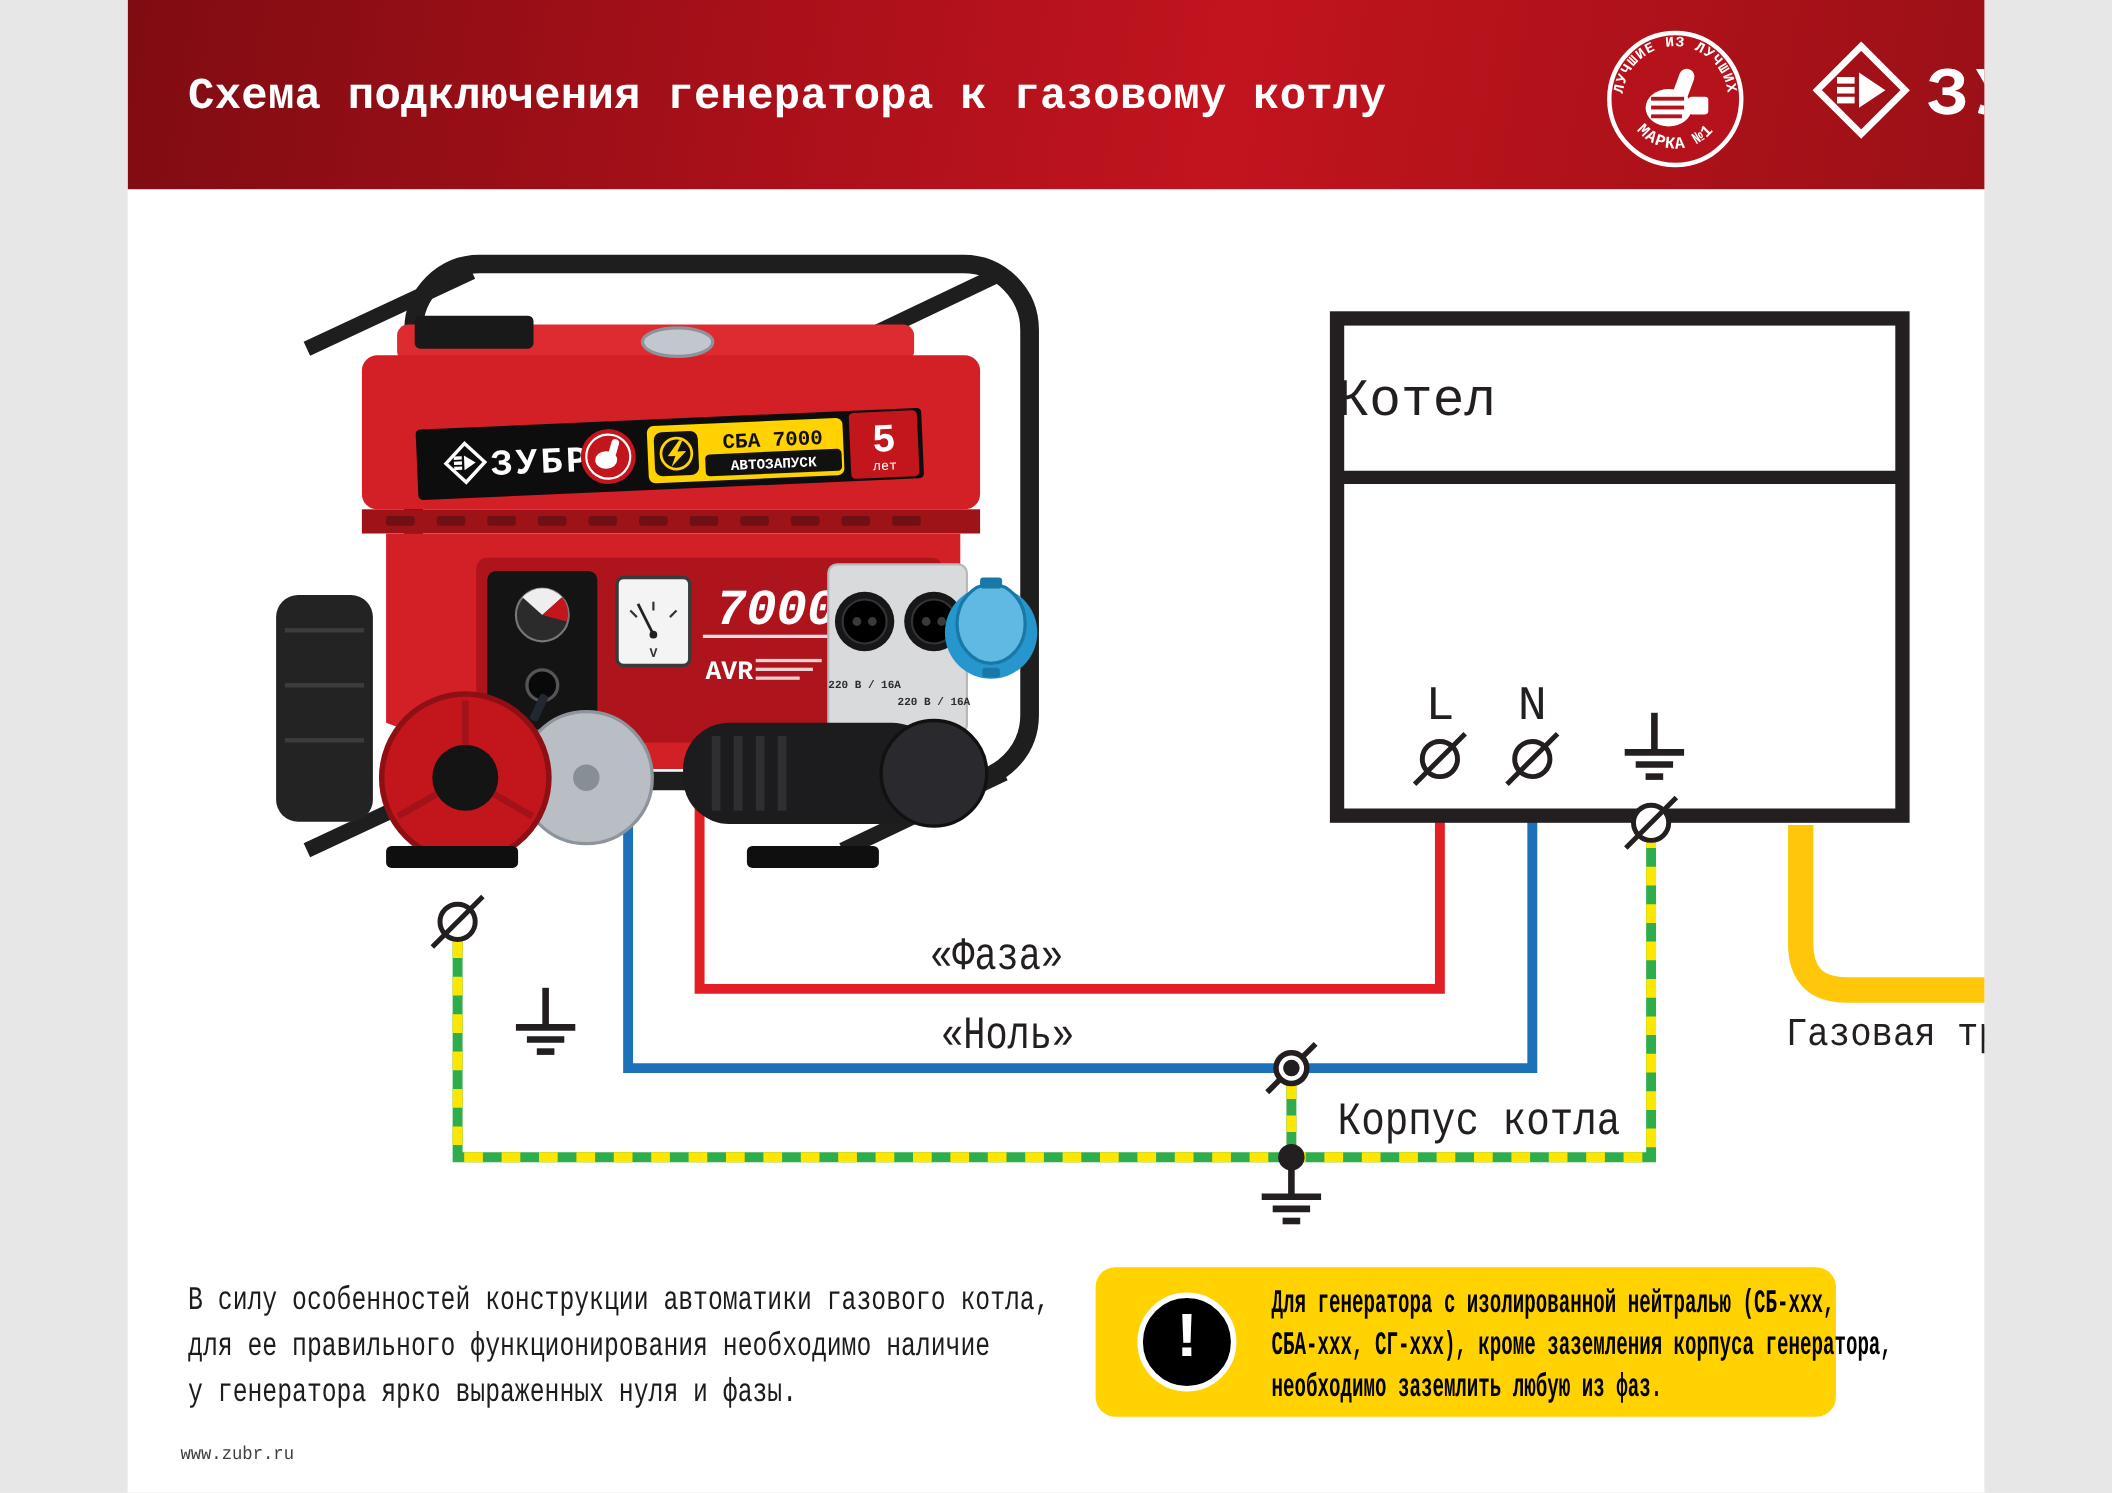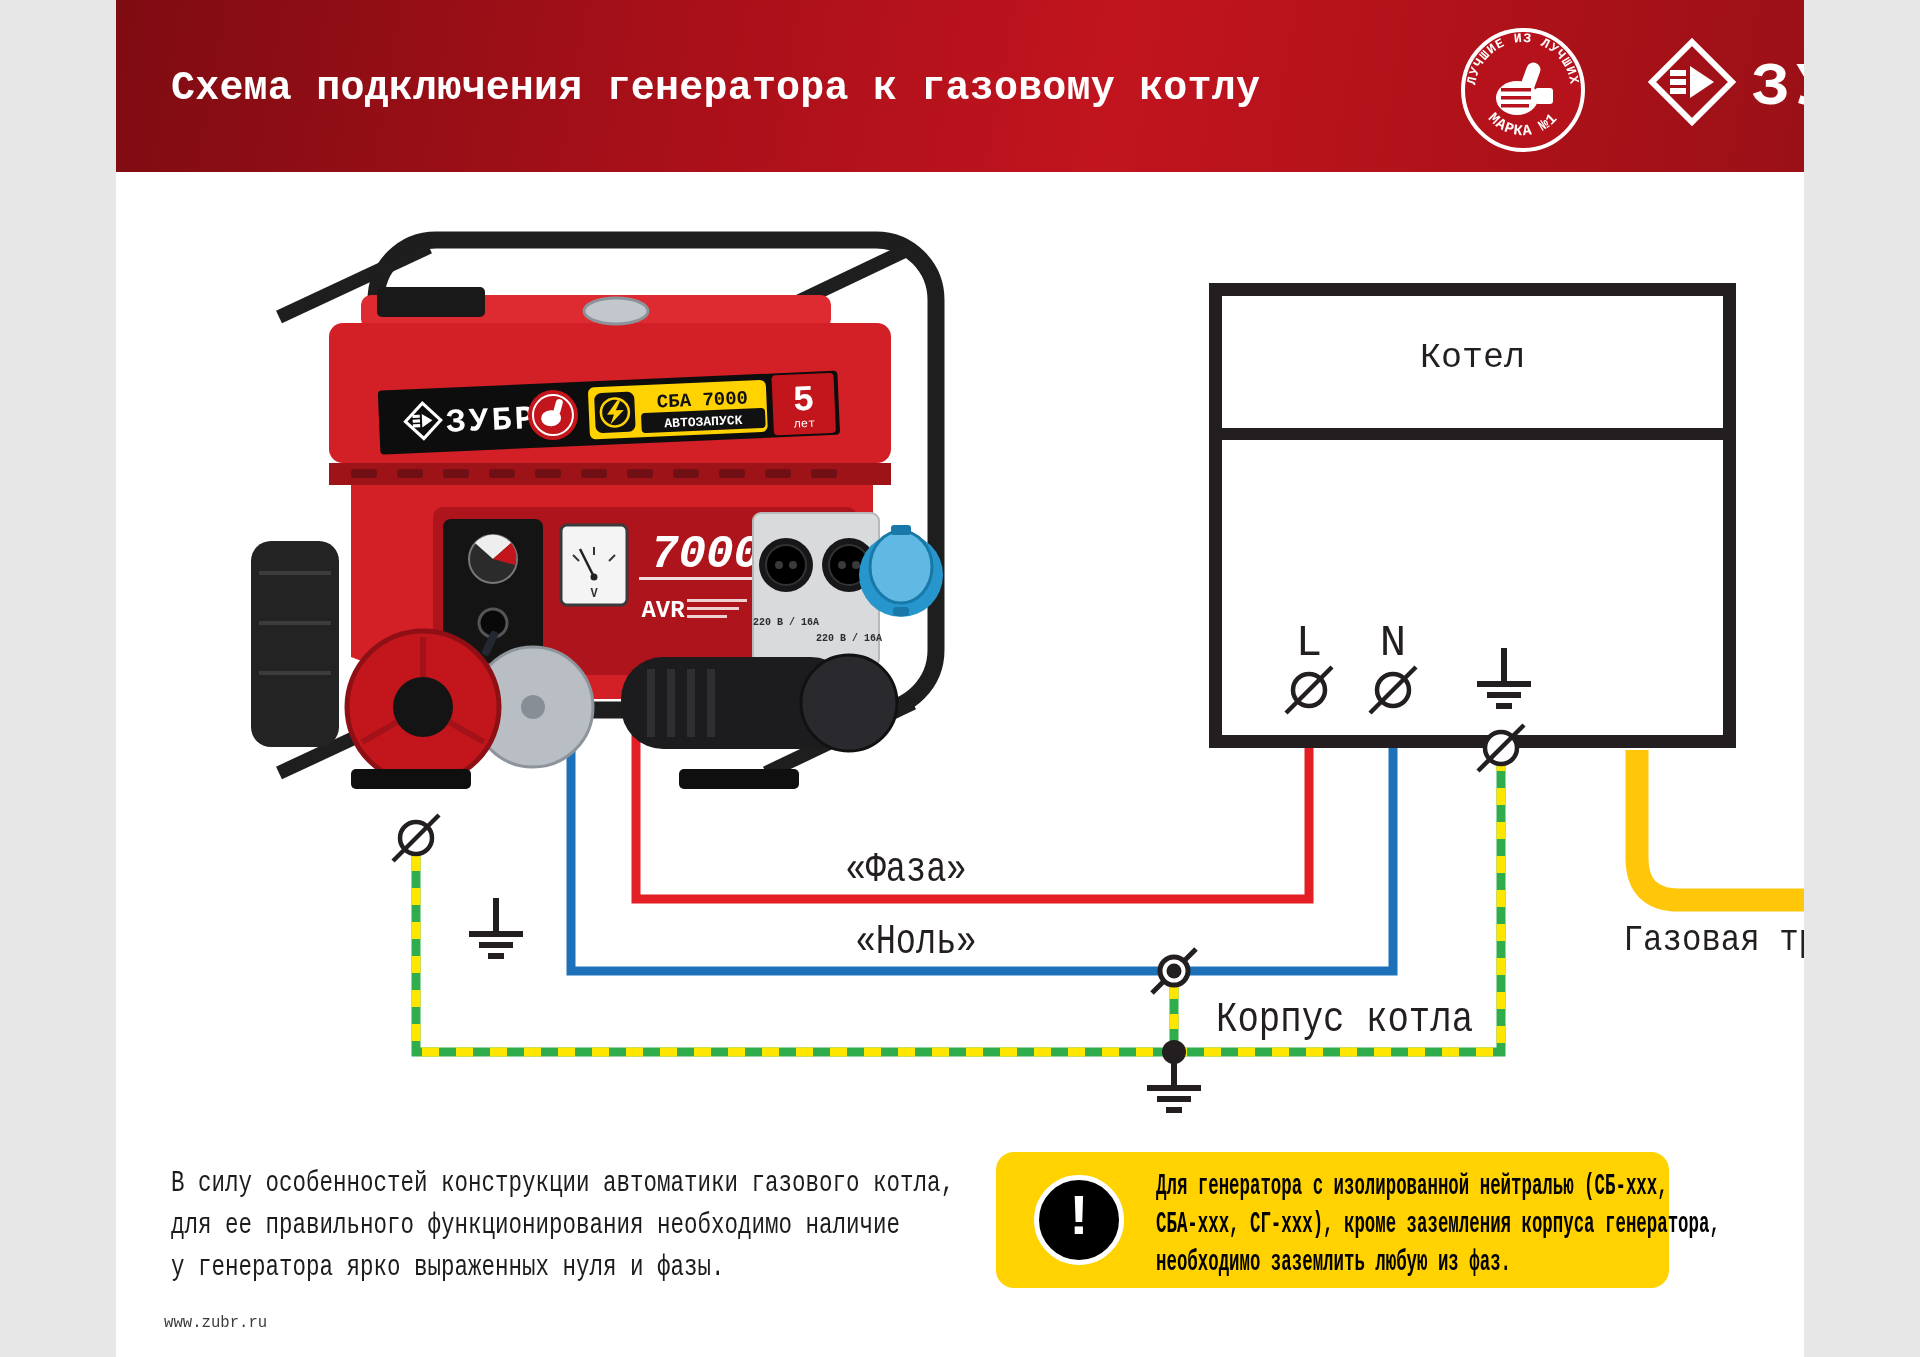--- a/index.html
+++ b/index.html
@@ -20,21 +20,21 @@
   .badge-svg{position:absolute;left:1343px;top:26px;width:128px;height:128px;}
   .logo-svg{position:absolute;left:1528px;top:28px;width:360px;height:110px;}
   
   .diagram-svg{position:absolute;left:0;top:0;width:1920px;height:1357px;}
   .generator-svg{position:absolute;left:85px;top:225px;width:760px;height:575px;}
   .lbl{position:absolute;color:#231f20;white-space:nowrap;}
   .lbl-center{text-align:center;}
   .cond80{transform:scaleX(.8);transform-origin:50% 50%;}
   .cond85l{transform:scaleX(.85);transform-origin:0 0;}
   .cond90{transform:scaleX(.9);transform-origin:50% 50%;}
-  .boiler-label{left:1100px;top:338px;width:513px;font-size:35px;text-align:center;}
+  .boiler-label{left:1100px;top:338px;width:513px;font-size:48px;text-align:left;}
   .lterm{left:1158px;top:618px;width:70px;font-size:44px;text-align:center;}
   .nterm{left:1242px;top:618px;width:70px;font-size:44px;text-align:center;}
   .phase{left:640px;top:846px;width:300px;font-size:42px;}
   .neutral{left:650px;top:918px;width:300px;font-size:42px;}
   .body-label{left:1100px;top:996px;font-size:42px;}
   .pipe-label{left:1484px;top:920px;width:300px;font-size:36px;}
   
   .note{
     position:absolute;left:55px;top:1162px;font-size:30px;line-height:42px;
     color:#1c1c1c;transform:scaleX(.75);transform-origin:0 0;white-space:nowrap;

